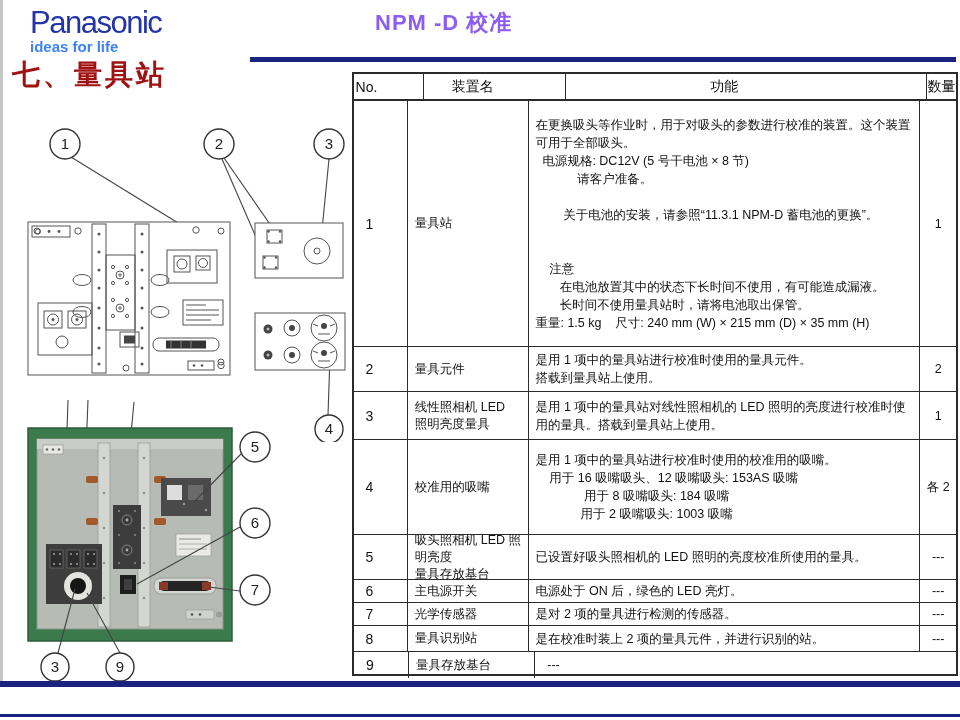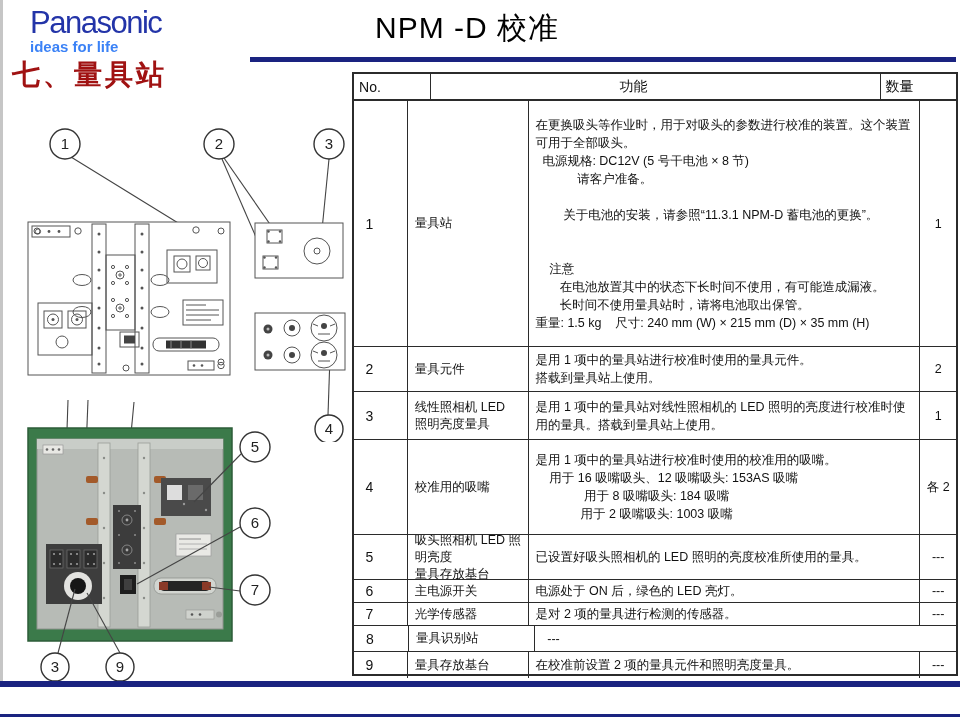--- a/index.html
+++ b/index.html
@@ -4,21 +4,21 @@
 <style>
   html,body{margin:0;padding:0;background:#e8e8e8;}
   .page{position:relative;width:960px;height:720px;background:#ffffff;overflow:hidden;
         font-family:"Liberation Sans",sans-serif;color:#111;}
   .left-edge{position:absolute;left:0;top:0;width:3px;height:684px;background:#c6c6c6;}
 
   
   .logo{position:absolute;left:30px;top:8px;width:180px;}
   .brand{font-size:31px;font-weight:400;color:#2334a8;letter-spacing:-1.5px;line-height:30px;}
   .tagline{font-size:15px;font-weight:700;color:#3b82f6;letter-spacing:0px;text-align:left;margin-top:0px;}
-  .page-title{position:absolute;left:375px;top:8px;font-size:30px;font-weight:400;color:#000000;letter-spacing:1px;}
+  .page-title{position:absolute;left:375px;top:8px;font-size:22px;font-weight:700;color:#8b5cf6;letter-spacing:1px;}
   .title-rule{position:absolute;left:250px;top:57px;width:706px;height:5px;background:#1a2380;}
   .section-title{position:absolute;left:12px;top:56px;font-size:28px;font-weight:700;color:#a01212;
                  font-family:"Liberation Serif",serif;letter-spacing:3px;}
 
   
   .fig-top{position:absolute;left:16px;top:112px;width:336px;height:330px;}
   .fig-photo{position:absolute;left:16px;top:398px;width:340px;height:300px;}
   .callout-circle{fill:#ffffff;stroke:#333;stroke-width:1.4;}
   .callout-num{font-family:"Liberation Sans",sans-serif;font-size:15px;fill:#222;text-anchor:middle;}
   .lead{stroke:#444;stroke-width:1.1;fill:none;}
@@ -372,20 +372,21 @@
     </g>
     <g>
       <circle class="callout-circle" cx="104" cy="269" r="14"></circle>
       <text class="callout-num" x="104" y="274">9</text>
     </g>
   </svg>
 
   <div class="dev-table">
     <div class="thead">
       <div class="hc col-no">No.</div>
+      <div class="hc col-name">装置名</div>
       <div class="hc col-func">功能</div>
       <div class="hc col-qty">数量</div>
     </div>
     <div class="rows">
     <div class="trow">
       <div class="cell c-no">1</div>
       <div class="cell c-name">量具站</div>
       <div class="cell c-func">在更换吸头等作业时，用于对吸头的参数进行校准的装置。这个装置可用于全部吸头。
   电源规格: DC12V (5 号干电池 × 8 节)
             请客户准备。
@@ -444,27 +445,27 @@
     <div class="trow">
       <div class="cell c-no">7</div>
       <div class="cell c-name">光学传感器</div>
       <div class="cell c-func">是对 2 项的量具进行检测的传感器。</div>
       <div class="cell c-qty">---</div>
     </div>
 
     <div class="trow">
       <div class="cell c-no">8</div>
       <div class="cell c-name">量具识别站</div>
+      <div class="cell c-func">是在校准时装上 2 项的量具元件，并进行识别的站。</div>
       <div class="cell c-qty">---</div>
     </div>
 
     <div class="trow">
       <div class="cell c-no">9</div>
       <div class="cell c-name">量具存放基台</div>
-      <div class="cell c-func">在校准前设置 2 项的量具元件和照明亮度量具。</div>
       <div class="cell c-qty">---</div>
     </div>
   </div>
   </div>
 
   <div class="footer-rule"></div>
   <div class="footer-rule-thin"></div>
 </div>
 
 </body></html>

